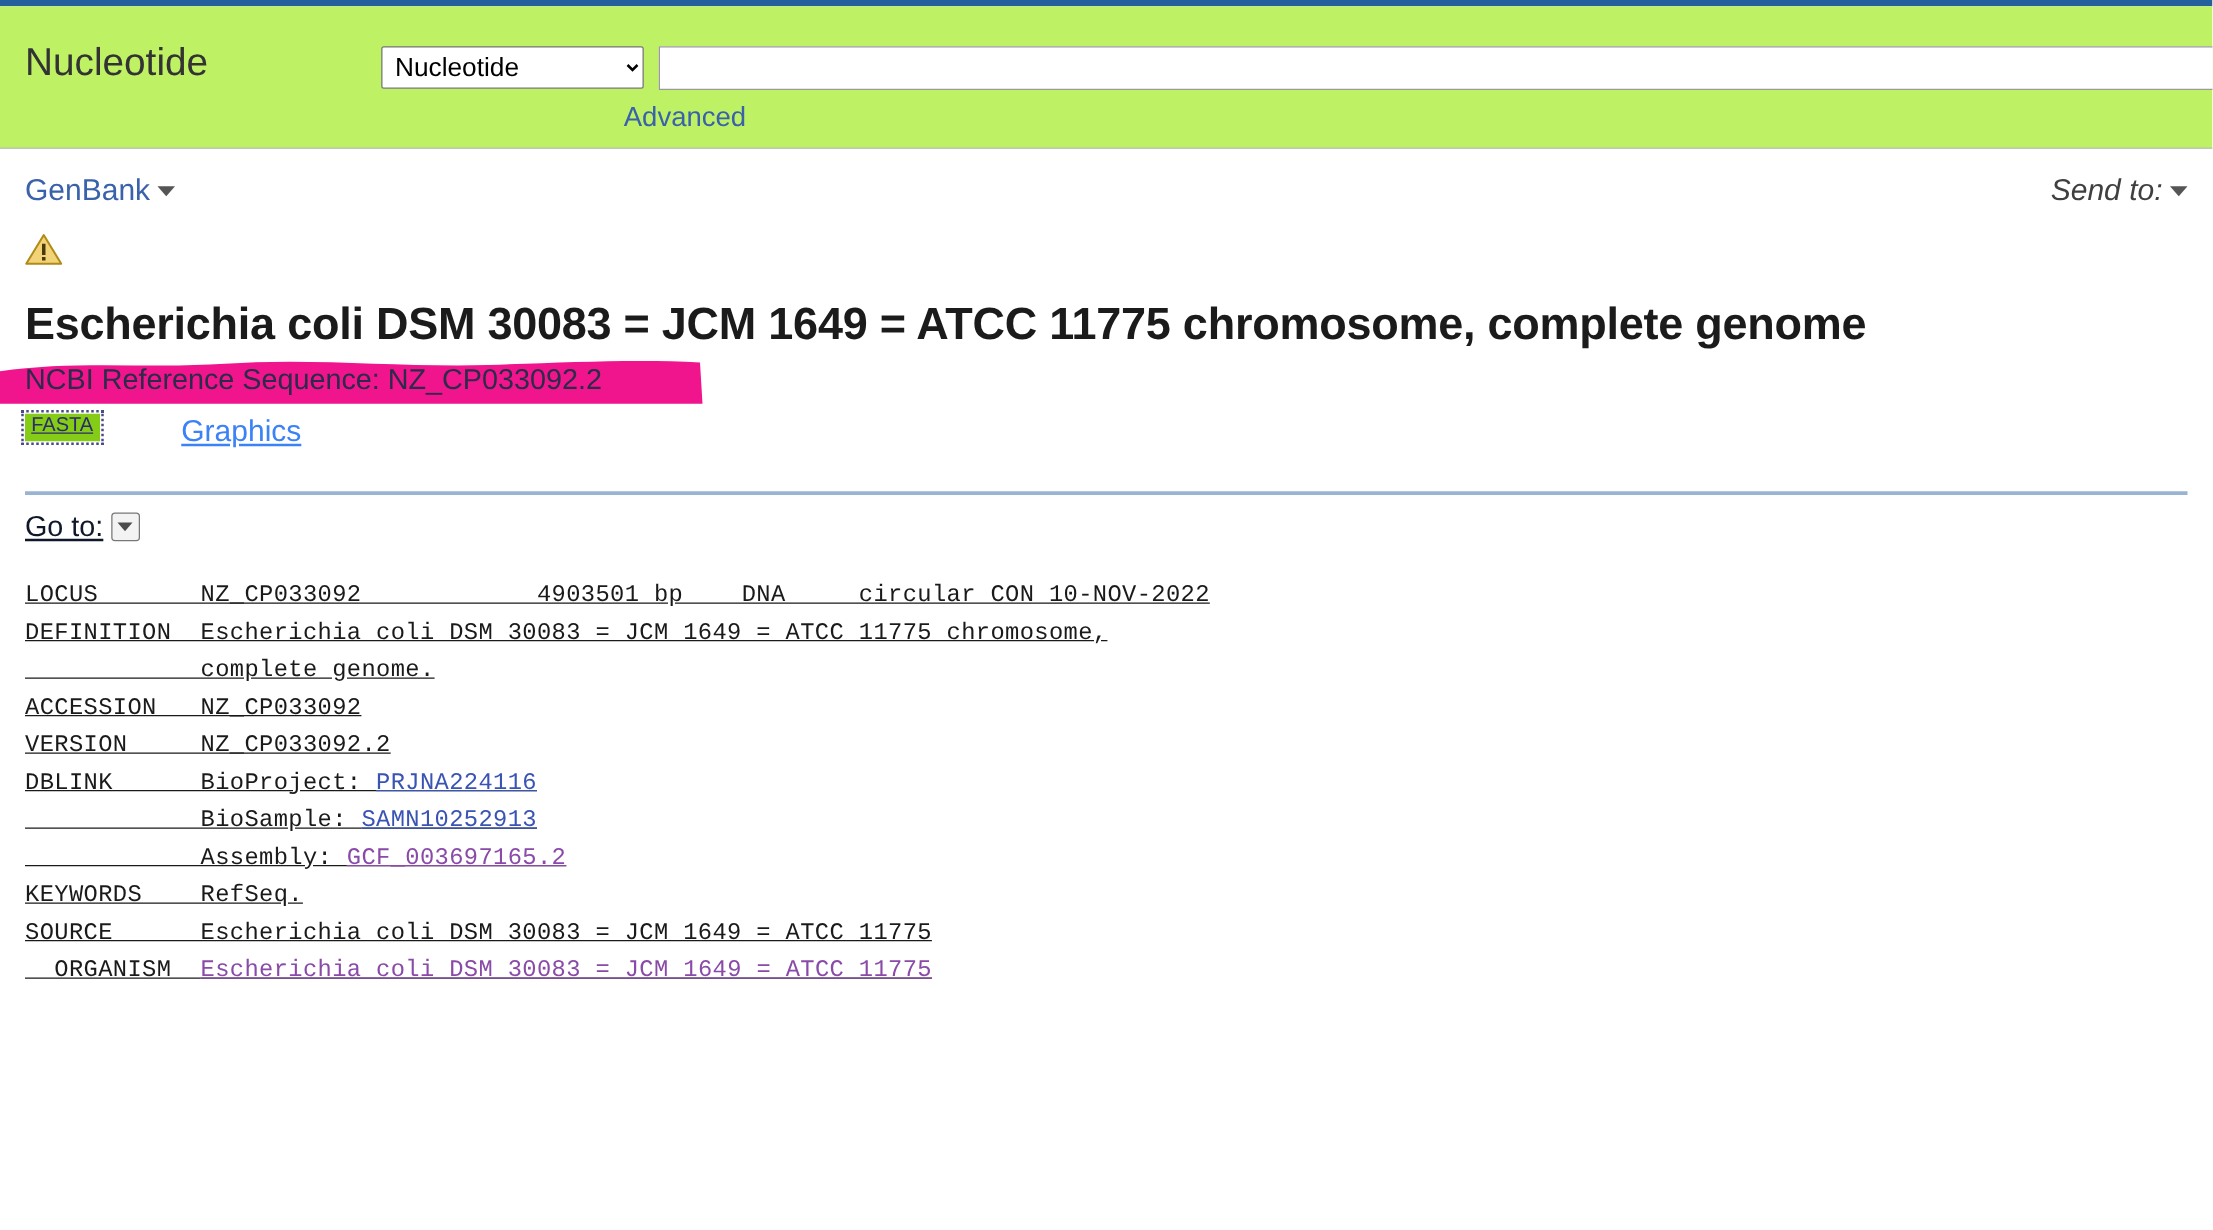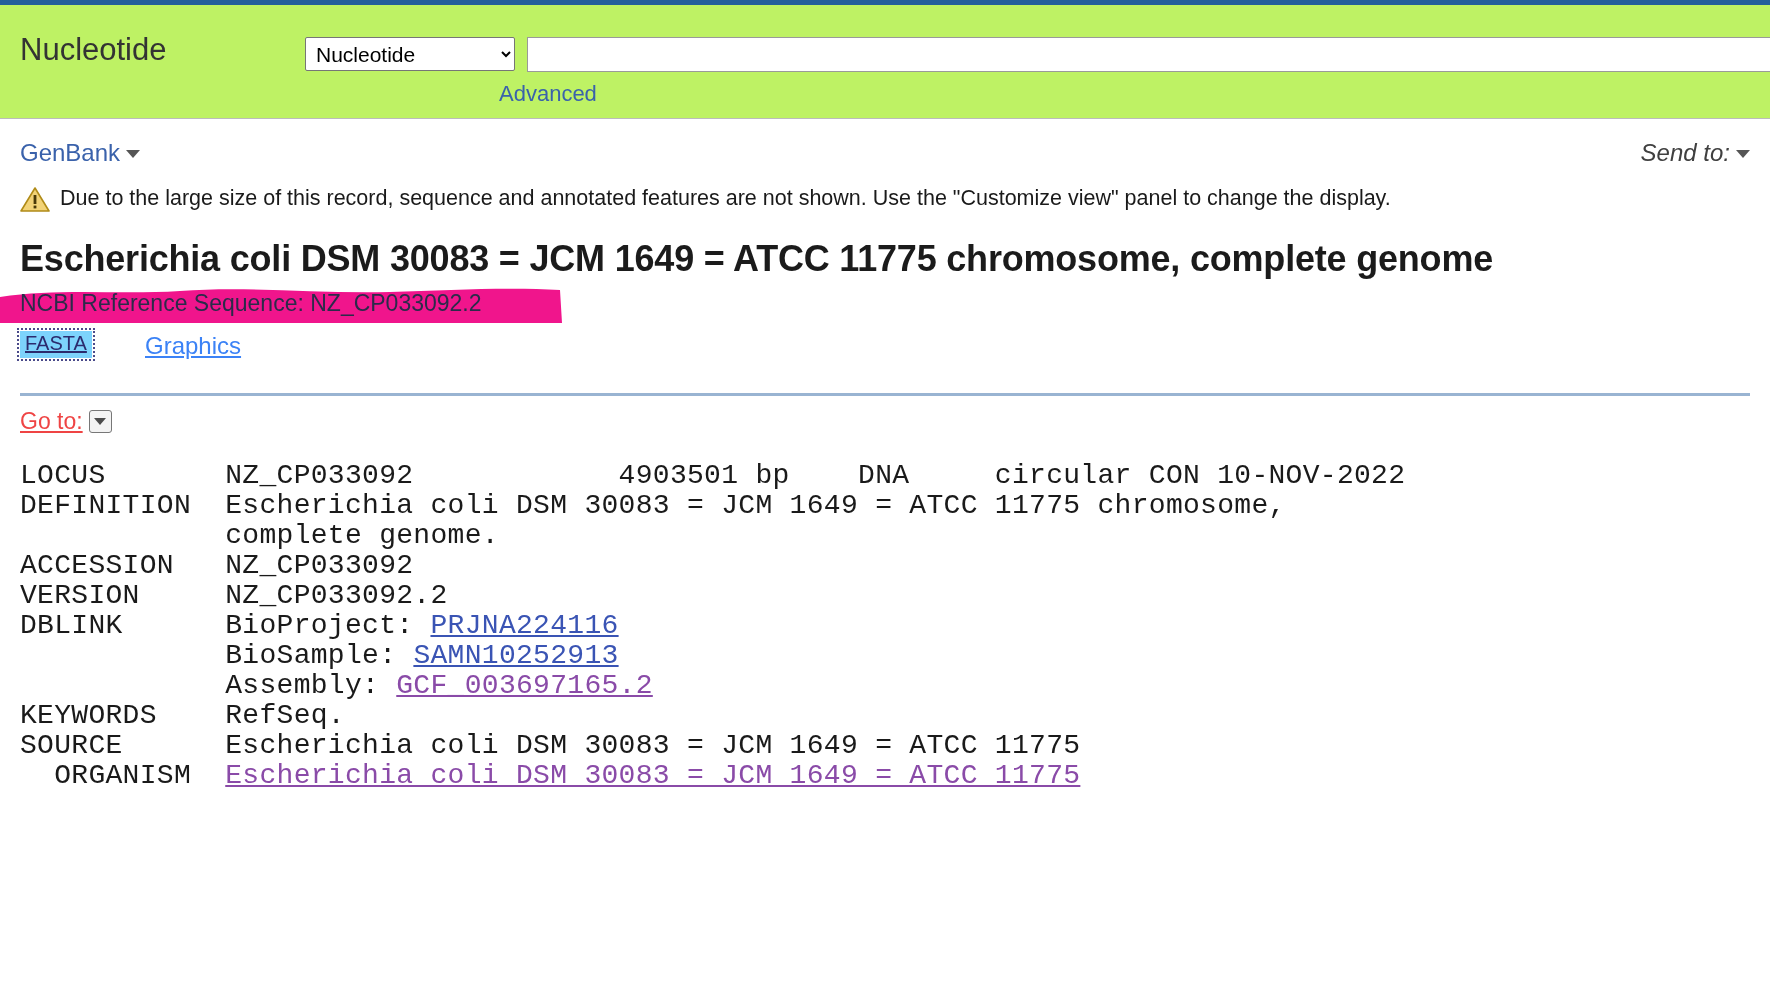--- a/index.html
+++ b/index.html
@@ -179,23 +179,23 @@
   
   .links-row {
     margin-top: 8px;
     height: 40px;
     position: relative;
   }
   .fasta-link {
     position: absolute;
     left: 0px;
     top: 0px;
-    font-size: 20px;
+    font-size: 16px;
     color: #2b2b6e;
-    background: #7dd3fc;
+    background: #84cc16;
     text-decoration: underline;
     padding: 1px 5px 3px 5px;
     outline: 2px dotted #4a4a8a;
     outline-offset: 1px;
     cursor: pointer;
   }
   .graphics-link {
     position: absolute;
     left: 125px;
     top: 1px;
@@ -215,21 +215,21 @@
 
   
   .goto-row {
     margin-top: 11px;
     display: flex;
     align-items: center;
     height: 30px;
   }
   .goto-link {
     font-size: 23px;
-    color: #ef4444;
+    color: #0f172a;
     cursor: pointer;
   }
   .goto-box {
     margin-left: 6px;
     width: 23px;
     height: 23px;
     border: 1px solid #777777;
     border-radius: 3px;
     background: #f3f3f3;
     display: inline-flex;
@@ -242,25 +242,26 @@
     width: 0; height: 0;
     border-left: 6px solid transparent;
     border-right: 6px solid transparent;
     border-top: 7px solid #4c4c4c;
   }
 
   
   .gb-record {
     margin-top: 24px;
     font-family: "Liberation Mono", monospace;
-    font-size: 28px;
+    font-size: 19px;
     line-height: 30px;
     color: #1a1a1a;
     white-space: pre;
     letter-spacing: 0.3px;
+    text-decoration: underline;
   }
   .gb-record a { text-decoration: underline; }
   .gb-link { color: #3a54b4; }
   .gb-link-visited { color: #8a4ba8; }
 </style>
 </head>
 <body>
 
 <div class="top-rule"></div>
 
@@ -282,21 +283,20 @@
     <a class="genbank-link" href="#"><span>GenBank</span><span class="caret-down"></span></a>
     <a class="sendto-link" href="#"><span>Send to:</span><span class="caret-down"></span></a>
   </div>
 
   <div class="warning-row">
     <svg class="warn-icon" viewBox="0 0 30 27">
       <polygon points="15,2 29,25 1,25" fill="#f2d377" stroke="#b08b18" stroke-width="1.6" stroke-linejoin="round"></polygon>
       <rect x="13.6" y="9" width="2.8" height="9" fill="#4a3a08"></rect>
       <rect x="13.6" y="19.6" width="2.8" height="2.8" fill="#4a3a08"></rect>
     </svg>
-    <span class="warning-text">Due to the large size of this record, sequence and annotated features are not shown. Use the "Customize view" panel to change the display.</span>
   </div>
 
   <h1 class="record-title">Escherichia coli DSM 30083 = JCM 1649 = ATCC 11775 chromosome, complete genome</h1>
 
   <div class="refseq-wrap">
     <svg class="refseq-marker" viewBox="0 0 580 40" preserveAspectRatio="none">
       <path d="M0,12 C60,3 120,10 180,6 C250,1 320,9 390,7 C450,5 510,2 560,5 L562,38 L0,38 Z" fill="#f0158c"></path>
     </svg>
     <span class="refseq-text">NCBI Reference Sequence: NZ_CP033092.2</span>
   </div>

